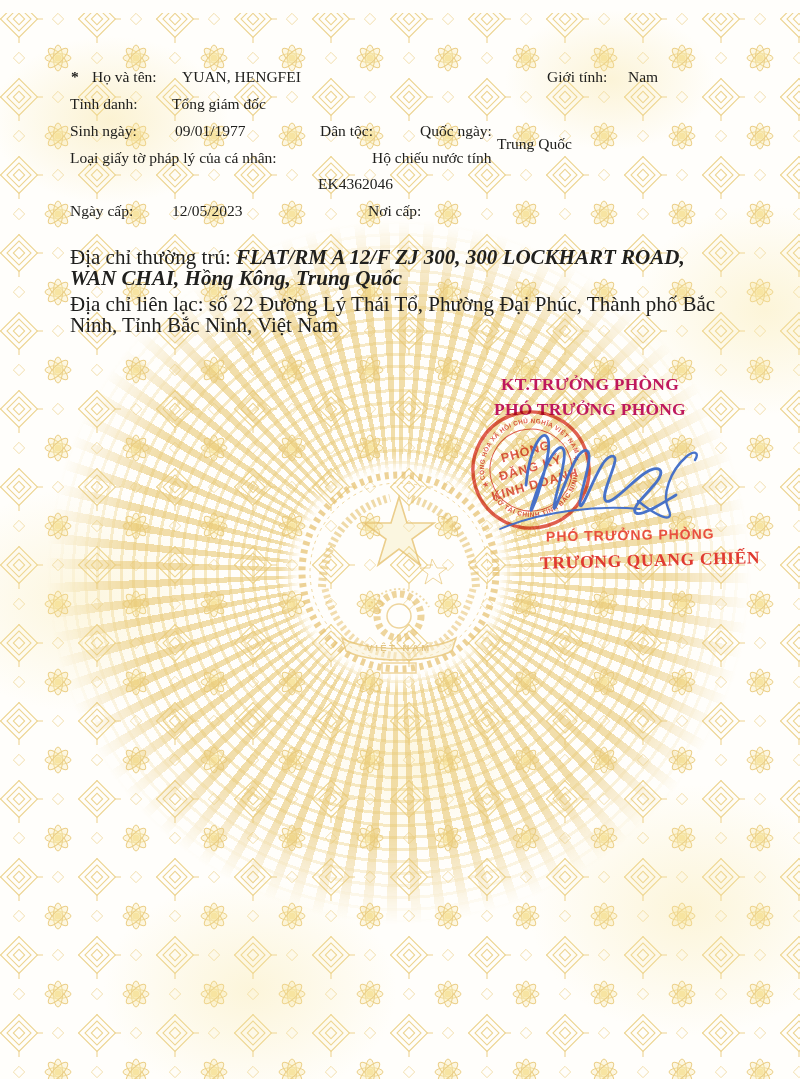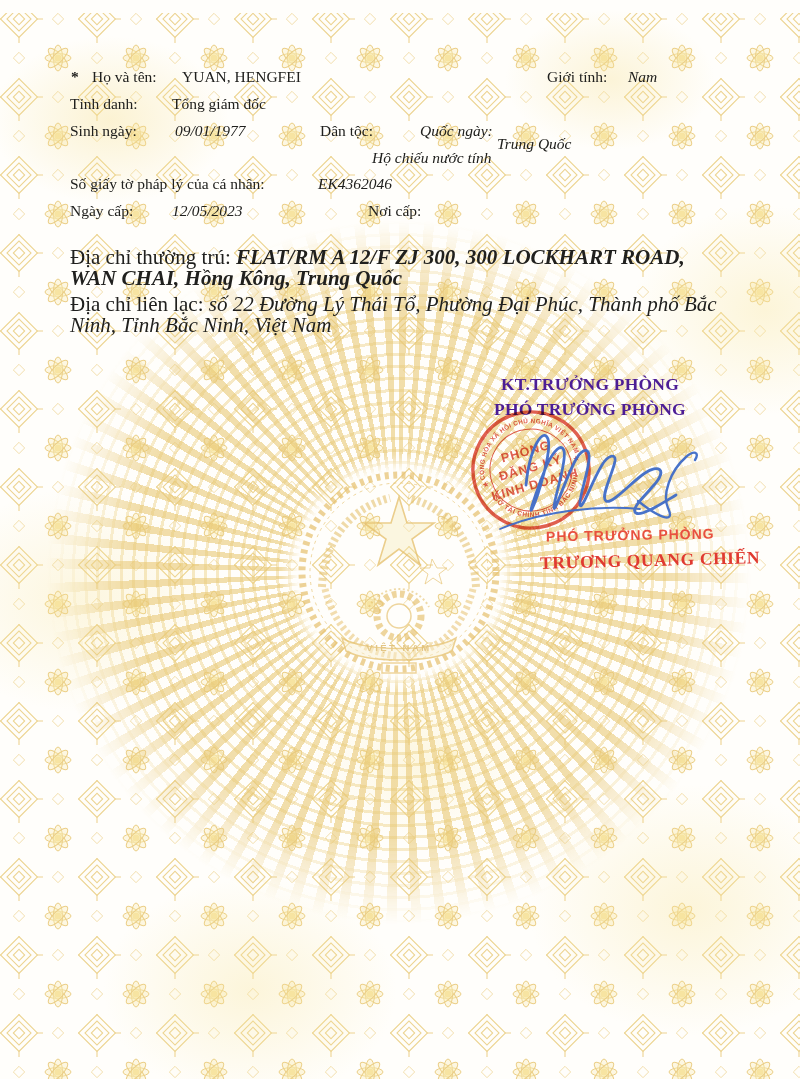--- a/index.html
+++ b/index.html
@@ -24,26 +24,26 @@
   .sunburst{
     position:absolute;left:39px;top:212px;width:720px;height:720px;
     background:
       repeating-conic-gradient(from 0deg at 50% 50%, rgba(232,200,118,.60) 0deg 1.7deg, rgba(232,200,118,0) 1.7deg 4.1deg),
       repeating-radial-gradient(circle at 50% 50%, rgba(236,208,130,.45) 0 3px, rgba(236,208,130,0) 3px 12px);
     -webkit-mask:radial-gradient(circle at 50% 50%, transparent 0 100px, #000 118px 268px, transparent 352px);
     mask:radial-gradient(circle at 50% 50%, transparent 0 100px, #000 118px 268px, transparent 352px);
   }
   .abs{position:absolute;white-space:nowrap;}
   .row{font-size:15.5px;line-height:20px;}
-  .val{font-style:italic;}
+  .val{}
   .valb{font-style:italic;font-weight:bold;}
   .para{position:absolute;font-size:21px;line-height:21px;white-space:normal;}
   .sig-head{
     position:absolute;left:440px;top:372px;width:300px;text-align:center;
-    font-weight:bold;font-size:17.5px;line-height:25px;color:#4c1d95;letter-spacing:.2px;
+    font-weight:bold;font-size:17.5px;line-height:25px;color:#be185d;letter-spacing:.2px;
   }
   .signer-title{
     position:absolute;left:546px;top:527px;
     font-family:"Liberation Sans",sans-serif;font-weight:bold;font-size:14px;
     color:#e8503f;letter-spacing:1px;transform:rotate(-1deg);
   }
   .signer-name{
     position:absolute;left:540px;top:550px;
     font-weight:bold;font-size:17.5px;color:#e03a31;letter-spacing:.6px;transform:rotate(-1.5deg);
   }
@@ -119,23 +119,23 @@
 
   <span class="abs row" style="left:70px;top:94px">Tỉnh danh:</span>
   <span class="abs row" style="left:172px;top:94px">Tổng giám đốc</span>
 
   <span class="abs row" style="left:70px;top:121px">Sinh ngày:</span>
   <span class="abs row val" style="left:175px;top:121px">09/01/1977</span>
   <span class="abs row" style="left:320px;top:121px">Dân tộc:</span>
   <span class="abs row val" style="left:420px;top:121px">Quốc ngày:</span>
   <span class="abs row val" style="left:497px;top:134px">Trung Quốc</span>
 
+  <span class="abs row" style="left:70px;top:148px">Loại giấy tờ pháp lý của cá nhân:</span>
   <span class="abs row val" style="left:372px;top:148px">Hộ chiếu nước tính</span>
 
-  <span class="abs row" style="left:70px;top:174px">Số giấy tờ pháp lý của cá nhân:</span>
   <span class="abs row val" style="left:318px;top:174px">EK4362046</span>
 
   <span class="abs row" style="left:70px;top:201px">Ngày cấp:</span>
   <span class="abs row val" style="left:172px;top:201px">12/05/2023</span>
   <span class="abs row" style="left:368px;top:201px">Nơi cấp:</span>
 
   <div class="para" style="left:70px;top:247px;width:655px">
     <span>Địa chỉ thường trú:</span>
     <span class="valb">FLAT/RM A 12/F ZJ 300, 300 LOCKHART ROAD, WAN CHAI, Hồng Kông, Trung Quốc</span>
   </div>

